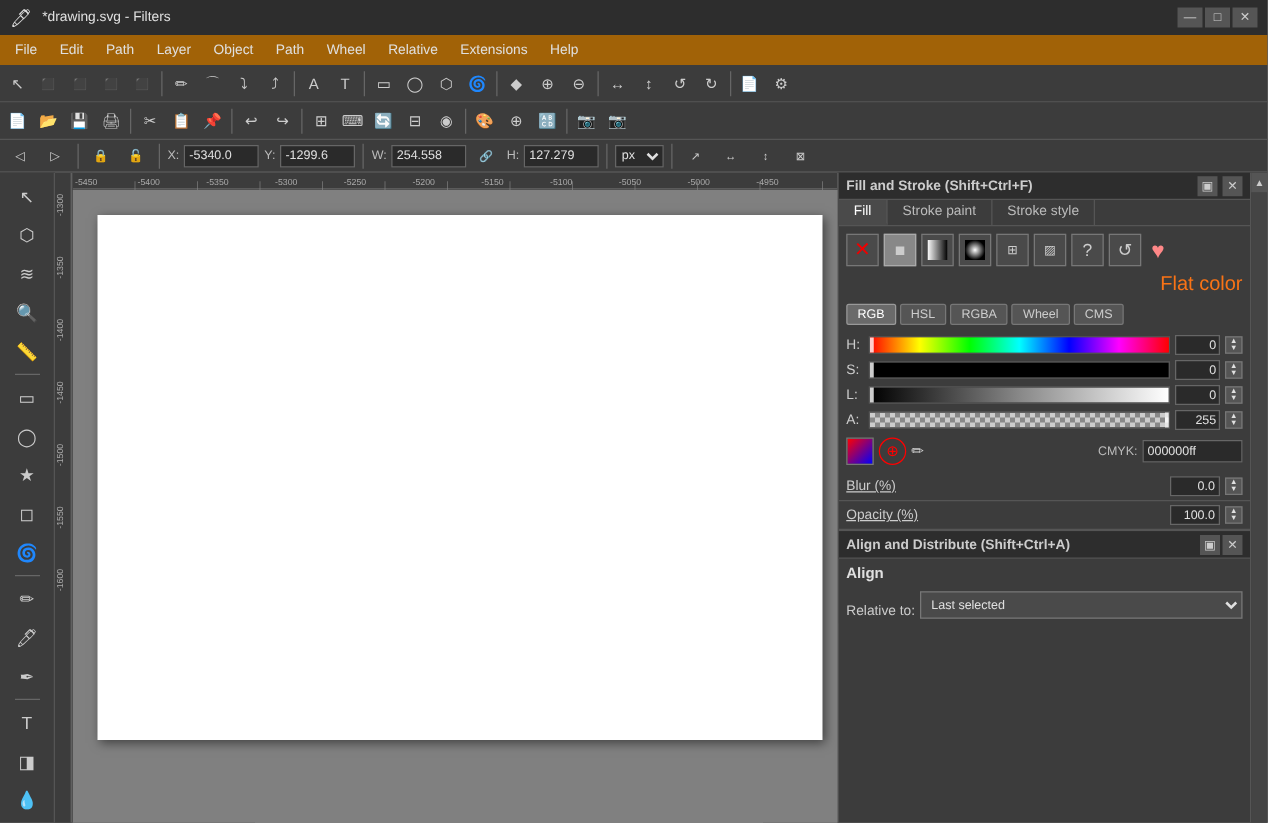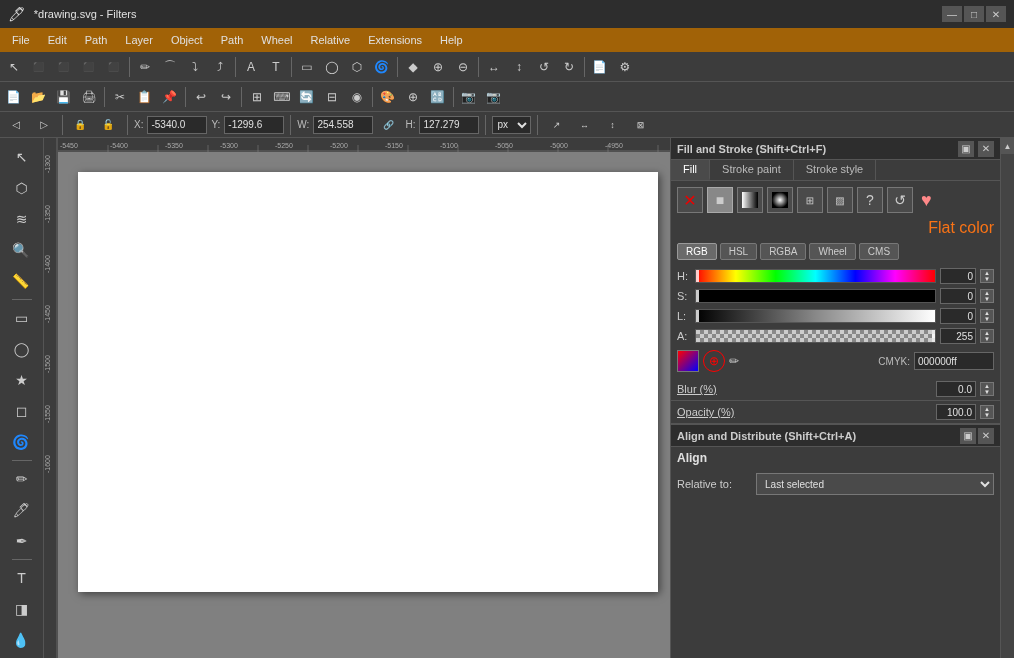--- a/index.html
+++ b/index.html
@@ -122,21 +122,21 @@
     
     .effect-row { display: flex; align-items: center; padding: 3px 6px; border-bottom: 1px solid #555; gap: 4px; }
     .effect-label { flex: 1; font-size: 11px; color: #ccc; text-decoration: underline; }
     .effect-val { width: 40px; height: 16px; background: #2a2a2a; border: 1px solid #666; color: #e0e0e0; font-size: 10px; text-align: right; padding: 0 3px; }
 
     
     #align-panel { background: #3c3c3c; }
     .align-title-bar {
       height: 22px; background: #2d2d2d; display: flex; align-items: center; justify-content: space-between; padding: 0 6px; border-bottom: 1px solid #555;
     }
-    .relative-row { display: flex; align-items: center; padding: 4px 6px; gap: 24px; }
+    .relative-row { display: flex; align-items: flex-end; padding: 4px 6px; gap: 4px; }
     .relative-label { font-size: 11px; color: #ccc; }
     .relative-select {
       flex: 1; height: 22px; background: #4a4a4a; border: 1px solid #777; color: #e0e0e0; font-size: 10px; padding: 0 4px; cursor: pointer;
     }
 
     .main-row { display: flex; flex: 1; overflow: hidden; }
 
     
     #toolbar2 { height: 30px; }
     #toolbar3 { height: 30px; }

